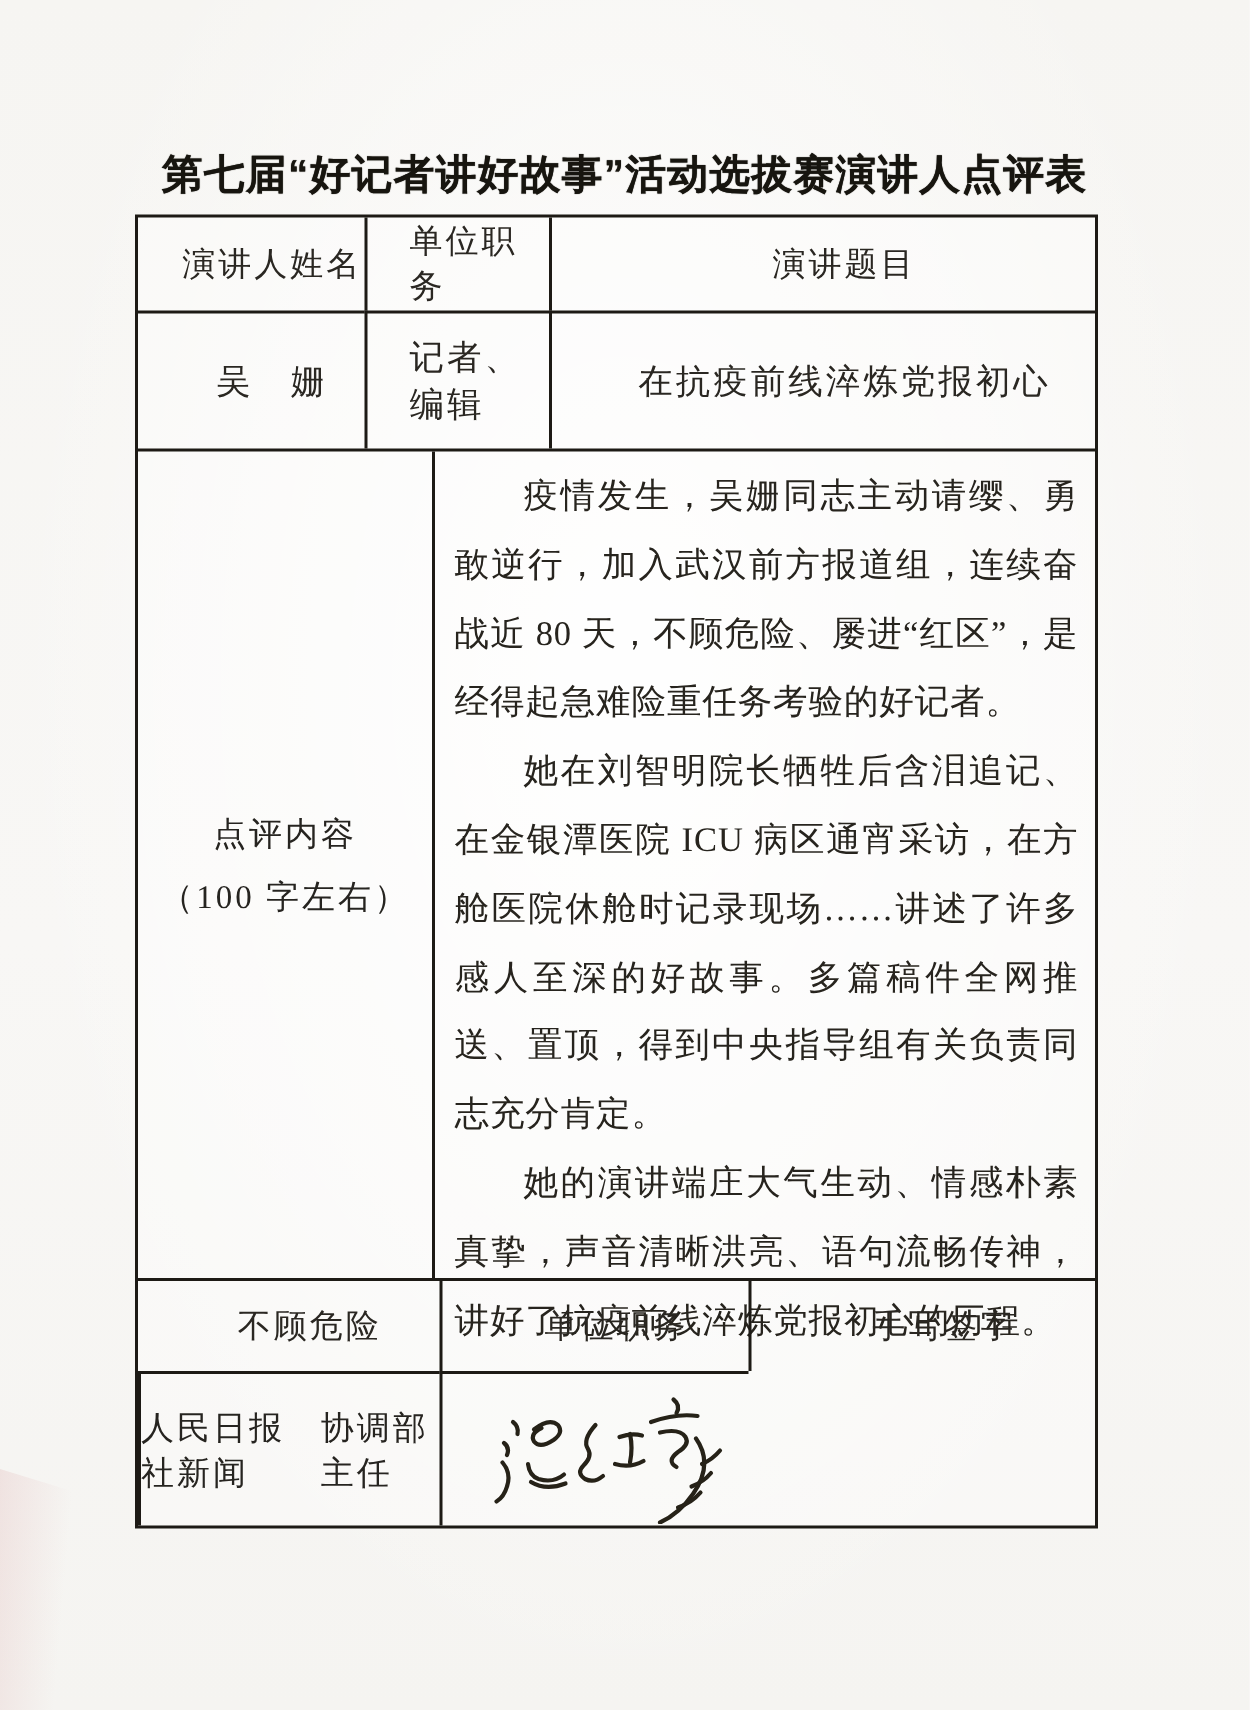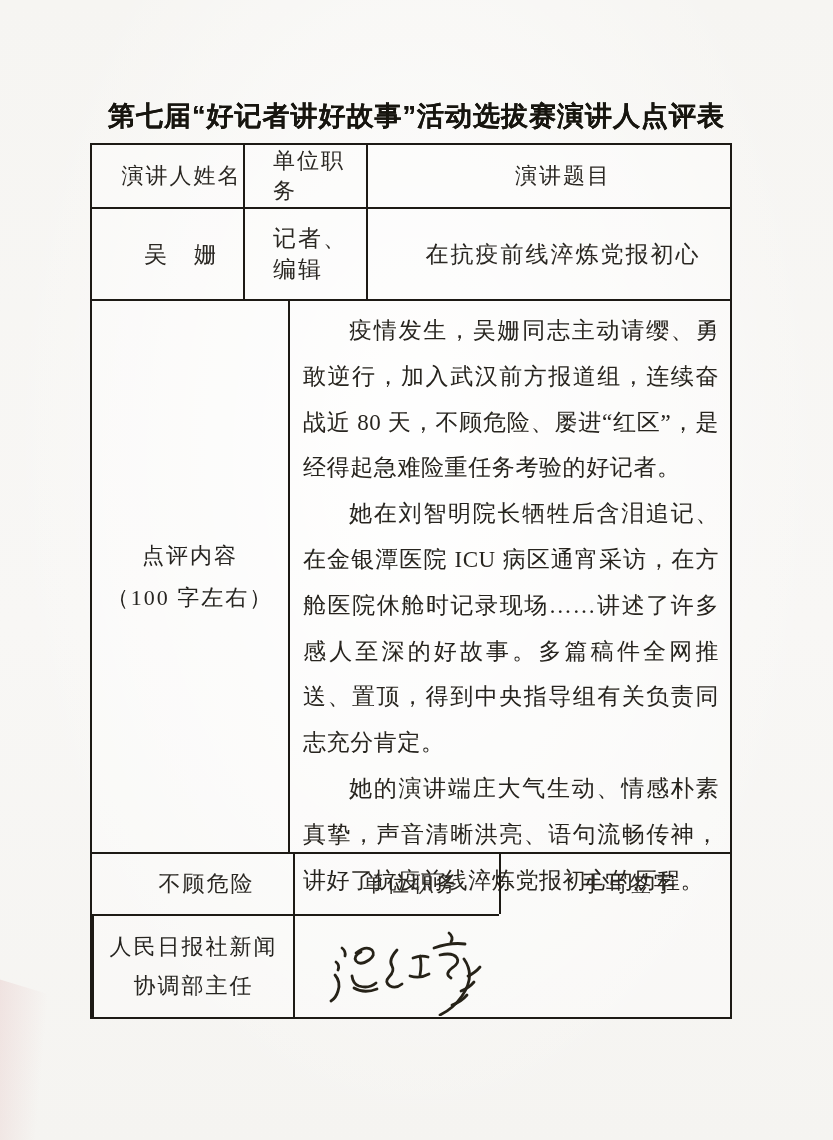--- a/index.html
+++ b/index.html
@@ -66,21 +66,21 @@
     text-align: justify;
   }
   .comment-body p {
     text-indent: 2em;
     font-size: 23px;
     line-height: 45.8px;
     letter-spacing: 0.6px;
     color: #27241e;
   }
   .unit-two-line {
-    display: flex; flex-direction: column; align-items: center; justify-content: center;
+    display: flex; flex-direction: row; align-items: center; justify-content: center;
     gap: 9px; font-size: 22px; letter-spacing: 2px;
   }
   .sig-cell { position: relative; }
   .sig-cell svg { display: block; margin-top: 6px; }
 </style>
 </head>
 <body>
 
 <div class="paper">
 

